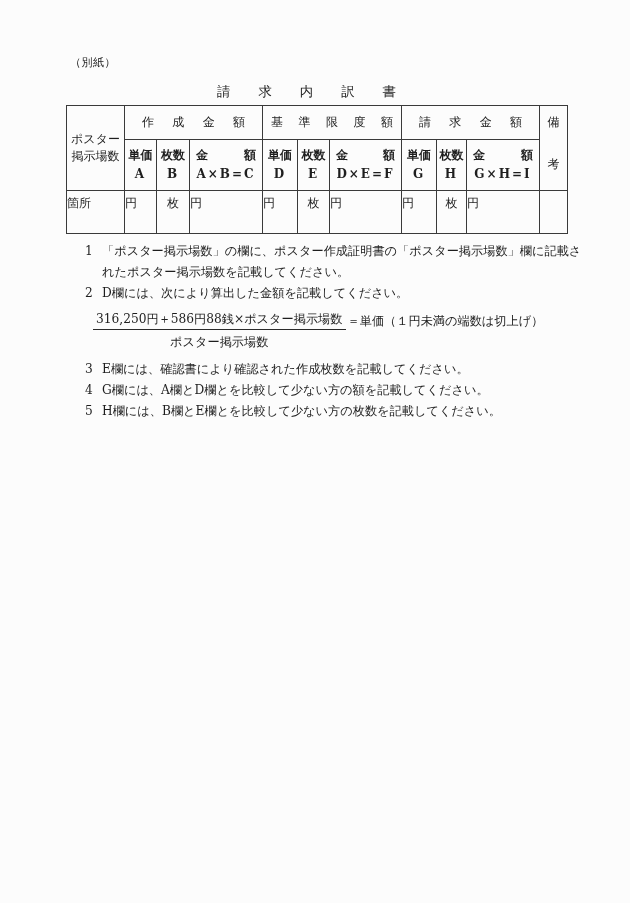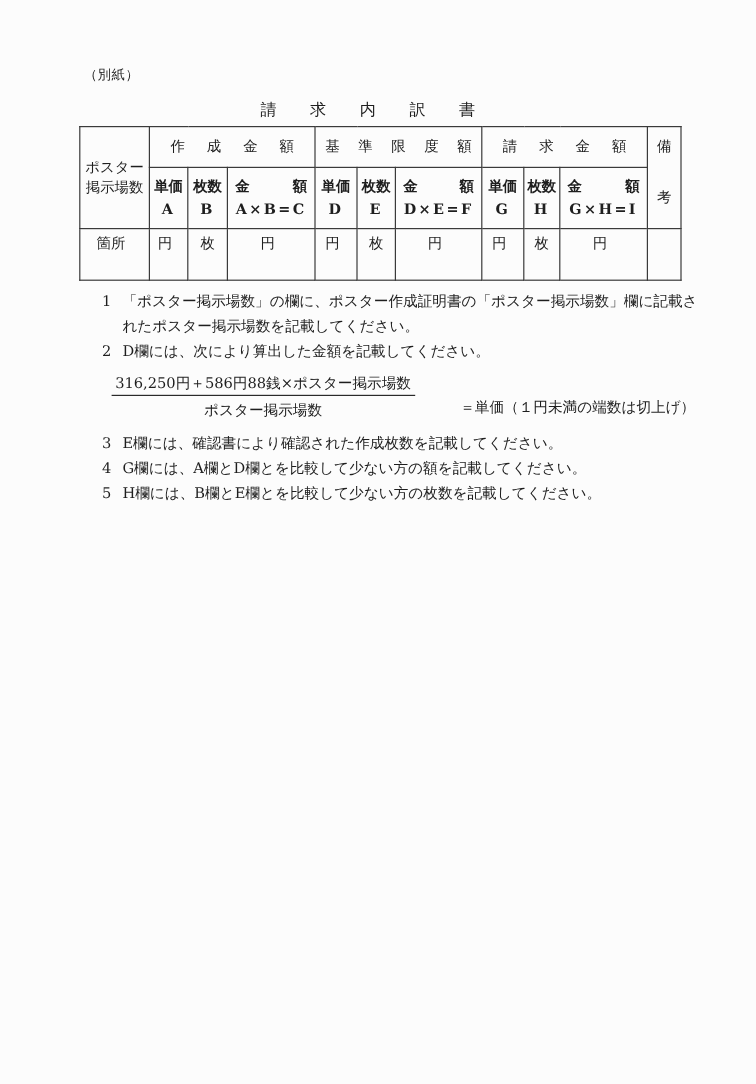--- a/index.html
+++ b/index.html
@@ -35,31 +35,31 @@
   .sub-name.amt{padding:0 6px;line-height:19px;}
   .sub-letter{line-height:19px;letter-spacing:2px;font-size:12px;}
 
   td.remarks-head{vertical-align:top;}
   .remarks-col{display:flex;flex-direction:column;align-items:center;}
   .remarks-col span{display:flex;align-items:center;justify-content:center;}
   .remarks-col span:nth-child(1){height:33px;}
   .remarks-col span:nth-child(2){height:50px;}
 
   tr.data-row td{vertical-align:top;}
-  td.u-right{text-align:center;padding:4px 6px 0 0;}
+  td.u-right{text-align:left;padding:4px 6px 0 0;}
   td.u-center{text-align:center;padding-top:4px;}
 
   
   #notes{left:68px;top:241px;width:516px;font-size:12.2px;line-height:21px;}
   .note-heading{margin:0 0 0 0;}
   .note-item{display:flex;}
   .note-num{width:17px;margin-left:17px;flex:0 0 17px;}
   .note-text{flex:1;}
 
-  .formula-row{display:flex;align-items:flex-end;margin:7px 0 9px 25px;gap:36px;}
+  .formula-row{display:flex;align-items:flex-start;margin:7px 0 9px 25px;}
   .fraction{display:inline-block;text-align:center;}
   .numer{padding:0 3px 2px 3px;border-bottom:1.2px solid #2a2a2a;line-height:16px;}
   .denom{padding-top:4px;line-height:16px;}
   .formula-result{margin-left:2px;}
 </style>
 </head>
 <body>
 
 <div class="abs" id="corner-note">（別紙）</div>
 

